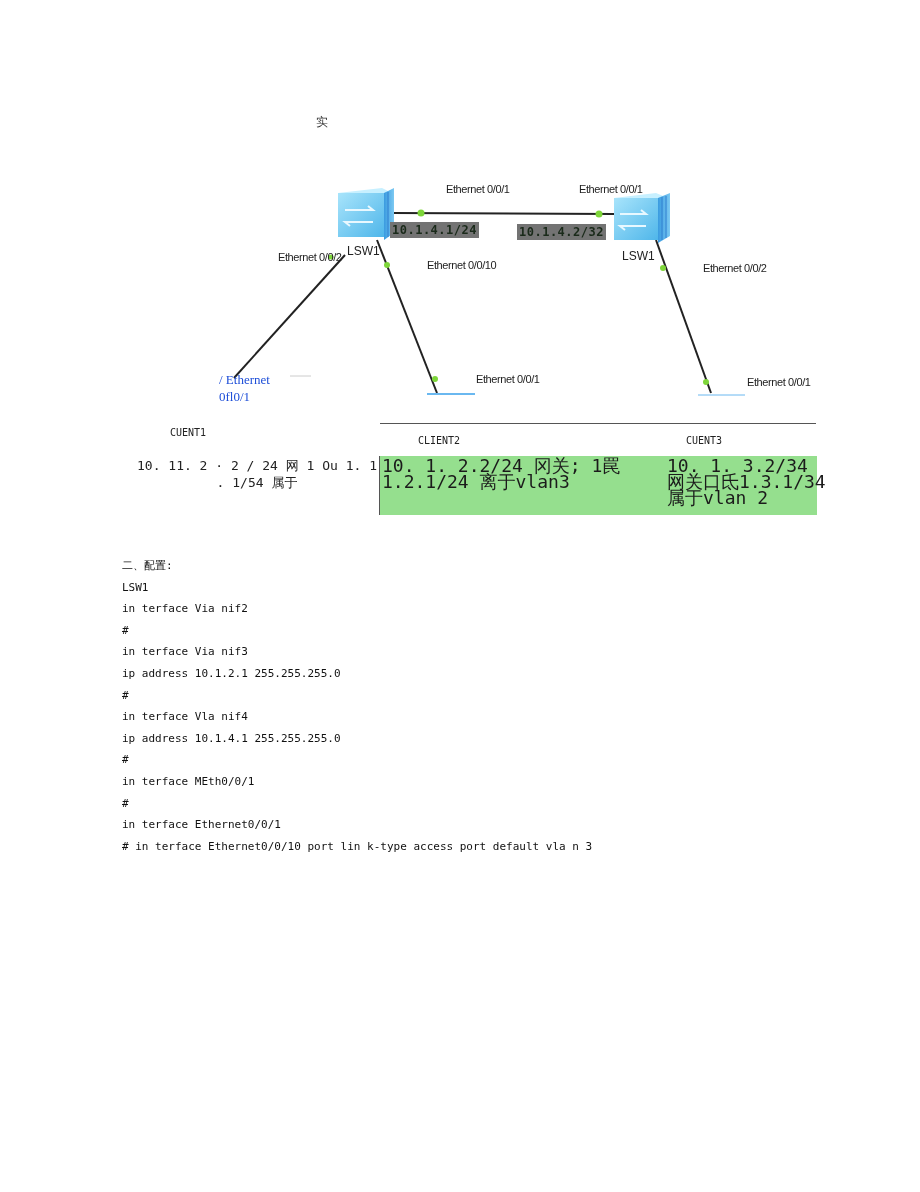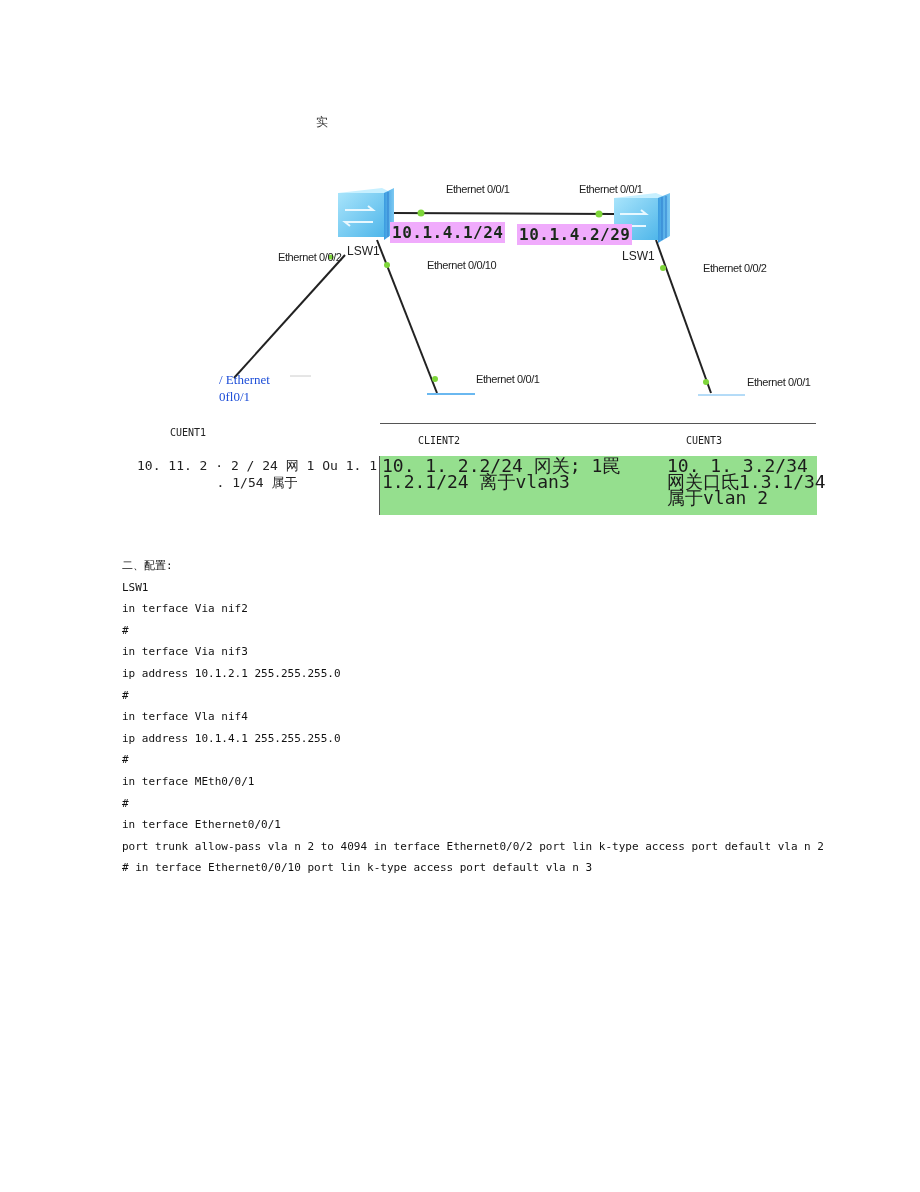--- a/index.html
+++ b/index.html
@@ -2,21 +2,21 @@
 <html><head>
 <meta charset="utf-8">
 <style>
   html, body { margin: 0; padding: 0; background: #ffffff; }
   body { width: 920px; height: 1192px; position: relative; overflow: hidden;
          font-family: "DejaVu Sans Mono", monospace; color: #111; }
   .abs { position: absolute; }
   .heading-char { left: 316px; top: 114px; font-family: "DejaVu Sans", sans-serif; font-size: 12px; color: #333; }
   .port-label { font-family: "Liberation Sans", sans-serif; font-size: 11px; color: #222; letter-spacing: -0.4px; white-space: nowrap; padding-left: 40px; }
   .dev-label { font-family: "Liberation Sans", sans-serif; font-size: 12px; color: #222; white-space: nowrap; }
-  .ip-tag { background: #f0abfc; font-family: "DejaVu Sans Mono", monospace; font-weight: bold; font-size: 16px; color: #1a2a1a; padding: 1px 2px; white-space: nowrap; letter-spacing: 0.5px; }
+  .ip-tag { background: #737373; font-family: "DejaVu Sans Mono", monospace; font-weight: bold; font-size: 12px; color: #1a2a1a; padding: 1px 2px; white-space: nowrap; letter-spacing: 0.5px; }
   .client-name { font-family: "DejaVu Sans Mono", monospace; font-size: 10px; color: #222; white-space: nowrap; }
   .client1-text { left: 137px; top: 457px; width: 240px; font-family: "DejaVu Sans Mono", monospace; font-size: 13px; line-height: 17px; color: #222; }
   .green-box { left: 379px; top: 456px; width: 437px; height: 59px; background: #95df8e; border-left: 1px solid #555; }
   .green-text { font-family: "DejaVu Sans Mono", monospace; font-size: 18px; line-height: 16px; color: #1b1b1b; white-space: nowrap; }
   .separator { left: 380px; top: 423px; width: 436px; height: 0; border-top: 1px solid #555; }
   .config { left: 122px; top: 543px; font-family: "DejaVu Sans Mono", monospace; font-size: 11px; color: #111; margin-top: 12px; }
   .config-line { height: 21.6px; line-height: 21.6px; white-space: nowrap; }
   svg.topo { left: 0; top: 0; }
 </style>
 </head>
@@ -67,21 +67,21 @@
     <polygon points="658,198 670,193 670,236 658,243" fill="url(#swSide)"></polygon>
     <line x1="662" y1="197" x2="662" y2="240" stroke="#2e7fcf" stroke-width="1"></line>
     <line x1="666" y1="196" x2="666" y2="238" stroke="#2e7fcf" stroke-width="1"></line>
     <path d="M620,214 h26 l-5,-4 M646,226 h-26 l5,4" stroke="#e8f8ff" stroke-width="2" fill="none"></path>
   </g>
 </svg>
 
 <div class="abs port-label" style="left:406px; top:183px;">Ethernet 0/0/1</div>
 <div class="abs port-label" style="left:539px; top:183px;">Ethernet 0/0/1</div>
 <div class="abs ip-tag" style="left:390px; top:222px;">10.1.4.1/24</div>
-<div class="abs ip-tag" style="left:517px; top:224px;">10.1.4.2/29</div>
+<div class="abs ip-tag" style="left:517px; top:224px;">10.1.4.2/32</div>
 
 <div class="abs dev-label" style="left:347px; top:244px;">LSW1</div>
 <div class="abs dev-label" style="left:622px; top:249px;">LSW1</div>
 
 <div class="abs port-label" style="left:238px; top:251px;">Ethernet 0/0/2</div>
 <div class="abs port-label" style="left:387px; top:259px;">Ethernet 0/0/10</div>
 <div class="abs port-label" style="left:663px; top:262px;">Ethernet 0/0/2</div>
 
 <div class="abs" style="left:219px; top:371px; font-family:Liberation Serif, serif; font-size:13px; line-height:17px; color:#1d4ed8; white-space:nowrap;">
   <div>/ Ethernet</div>
@@ -119,15 +119,14 @@
   <div class="config-line">#</div>
   <div class="config-line">in terface Via nif3</div>
   <div class="config-line">ip address 10.1.2.1 255.255.255.0</div>
   <div class="config-line">#</div>
   <div class="config-line">in terface Vla nif4</div>
   <div class="config-line">ip address 10.1.4.1 255.255.255.0</div>
   <div class="config-line">#</div>
   <div class="config-line">in terface MEth0/0/1</div>
   <div class="config-line">#</div>
   <div class="config-line">in terface Ethernet0/0/1</div>
-  <div class="config-line">port trunk allow-pass vla n 2 to 4094 in terface Ethernet0/0/2 port lin k-type access port default vla n 2</div>
   <div class="config-line"># in terface Ethernet0/0/10 port lin k-type access port default vla n 3</div>
 </div>
 
 </body></html>

